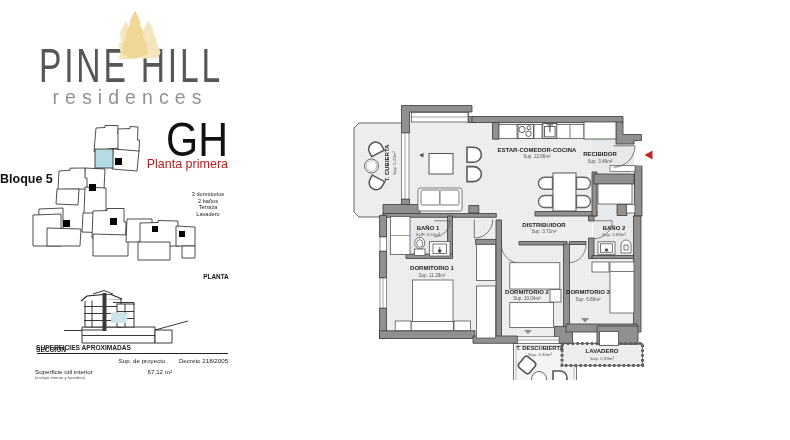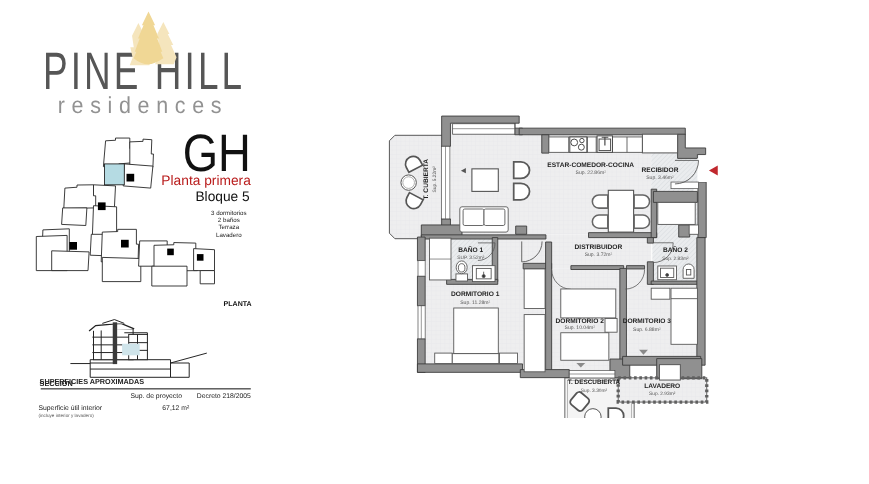--- a/index.html
+++ b/index.html
@@ -12,21 +12,21 @@
 <div id="page">
 
 <div class="abs" style="left:0;top:38px;width:260px;text-align:center;font-size:48px;color:#565656;letter-spacing:4px;transform:scaleX(0.70);transform-origin:130px 0;font-weight:400;white-space:nowrap;">PINE HILL</div>
 
 <div class="abs" style="left:0;top:85px;width:260px;text-align:center;font-size:21px;color:#929292;letter-spacing:6.5px;transform:scaleX(0.93);transform-origin:130px 0;">residences</div>
 
 <div class="abs" style="left:0;top:116px;width:228px;text-align:right;font-size:48px;color:#111;line-height:1;transform:scaleX(0.86);transform-origin:228px 0;">GH</div>
 
 <div class="abs" style="left:0;top:157px;width:228px;text-align:right;font-size:12.5px;color:#b91c1c;">Planta primera</div>
 
-<div class="abs" style="left:0;top:172px;width:227px;text-align:right;font-size:12.5px;color:#111;">Bloque 5</div>
+<div class="abs" style="left:0;top:172px;width:227px;font-size:12.5px;color:#111;font-weight:bold;">Bloque 5</div>
 
 <div class="abs" style="left:150px;top:191px;width:116px;text-align:center;font-size:5.6px;color:#222;line-height:1.18;">3 dormitorios<br>2 baños<br>Terraza<br>Lavadero</div>
 
 <div class="abs" style="left:200px;top:273px;width:32px;text-align:center;font-size:6.4px;color:#111;font-weight:bold;">PLANTA</div>
 
 <div class="abs" style="left:36px;top:343.5px;font-size:6.6px;font-weight:bold;color:#222;">SUPERFICIES APROXIMADAS</div>
 <div class="abs" style="left:36px;top:345.5px;font-size:6.6px;font-weight:bold;color:#222;">SECCIÓN</div>
 
 <div class="abs" style="left:37px;top:352.5px;width:191px;height:1.6px;background:#222;"></div>
 

